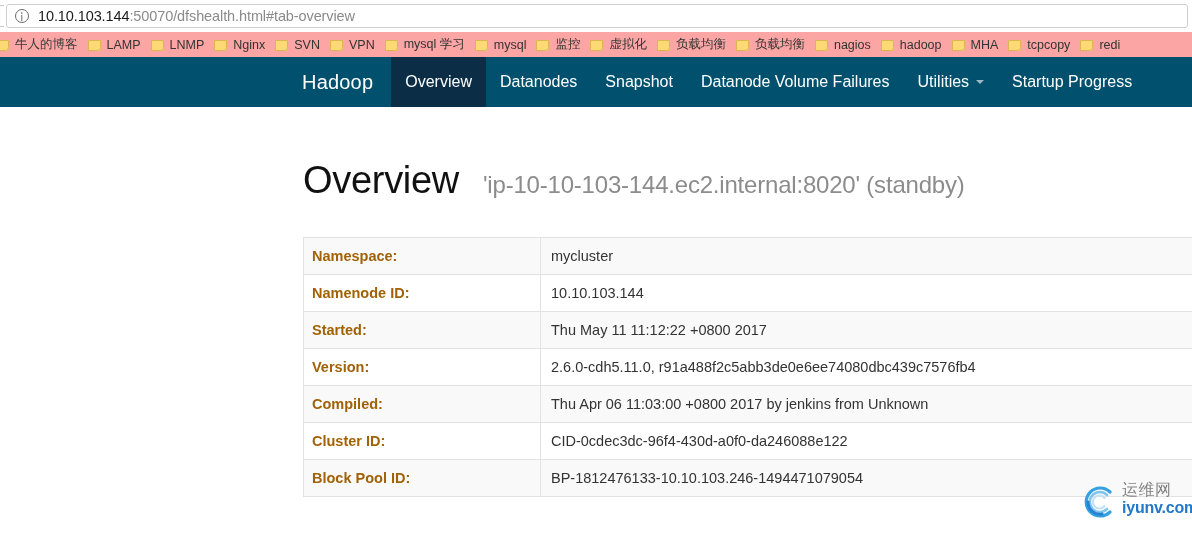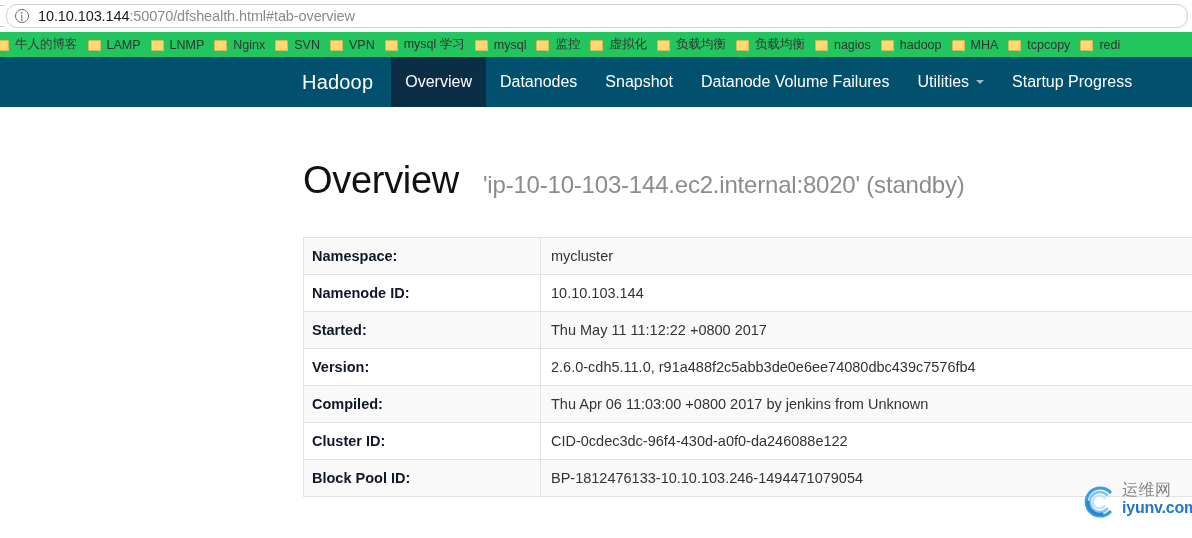--- a/index.html
+++ b/index.html
@@ -30,21 +30,21 @@
     border-right: none;
     border-radius: 3px 0 0 3px;
     background: #ffffff;
     margin-left: -8px;
     flex: 0 0 auto;
   }
   #urlbar {
     flex: 1 1 auto;
     height: 24px;
     border: 1px solid #cfcfcf;
-    border-radius: 11px;
+    border-radius: 3px;
     background: #ffffff;
     display: flex;
     align-items: center;
     padding: 0 8px;
     margin-left: 2px;
   }
   .info-icon {
     width: 14px; height: 14px;
     border: 1.3px solid #6b6b6b;
     border-radius: 50%;
@@ -74,21 +74,21 @@
     letter-spacing: -0.1px;
   }
   #url-host { color: #1a1a1a; }
   #url-rest { color: #8a8a8a; }
 
   
   #bookmarks-bar {
     height: 25px;
     display: flex;
     align-items: center;
-    background: #22c55e;
+    background: #fca5a5;
     padding-left: 0px;
     overflow: hidden;
     white-space: nowrap;
   }
   .bookmark {
     display: flex;
     align-items: center;
     height: 22px;
     padding: 0 5px;
     flex: 0 0 auto;
@@ -200,21 +200,21 @@
     border-bottom: 1px solid #e2e2e2;
     padding: 8px 10px;
     vertical-align: middle;
     color: #333333;
     white-space: nowrap;
     overflow: hidden;
   }
   #overview-table td.key {
     width: 237px;
     font-weight: bold;
-    color: #0f172a;
+    color: #a16207;
     border-left: 1px solid #e2e2e2;
     border-right: 1px solid #e2e2e2;
     padding-left: 8px;
   }
   #overview-table td.val {
     padding-left: 10px;
   }
 
   
   #watermark {

